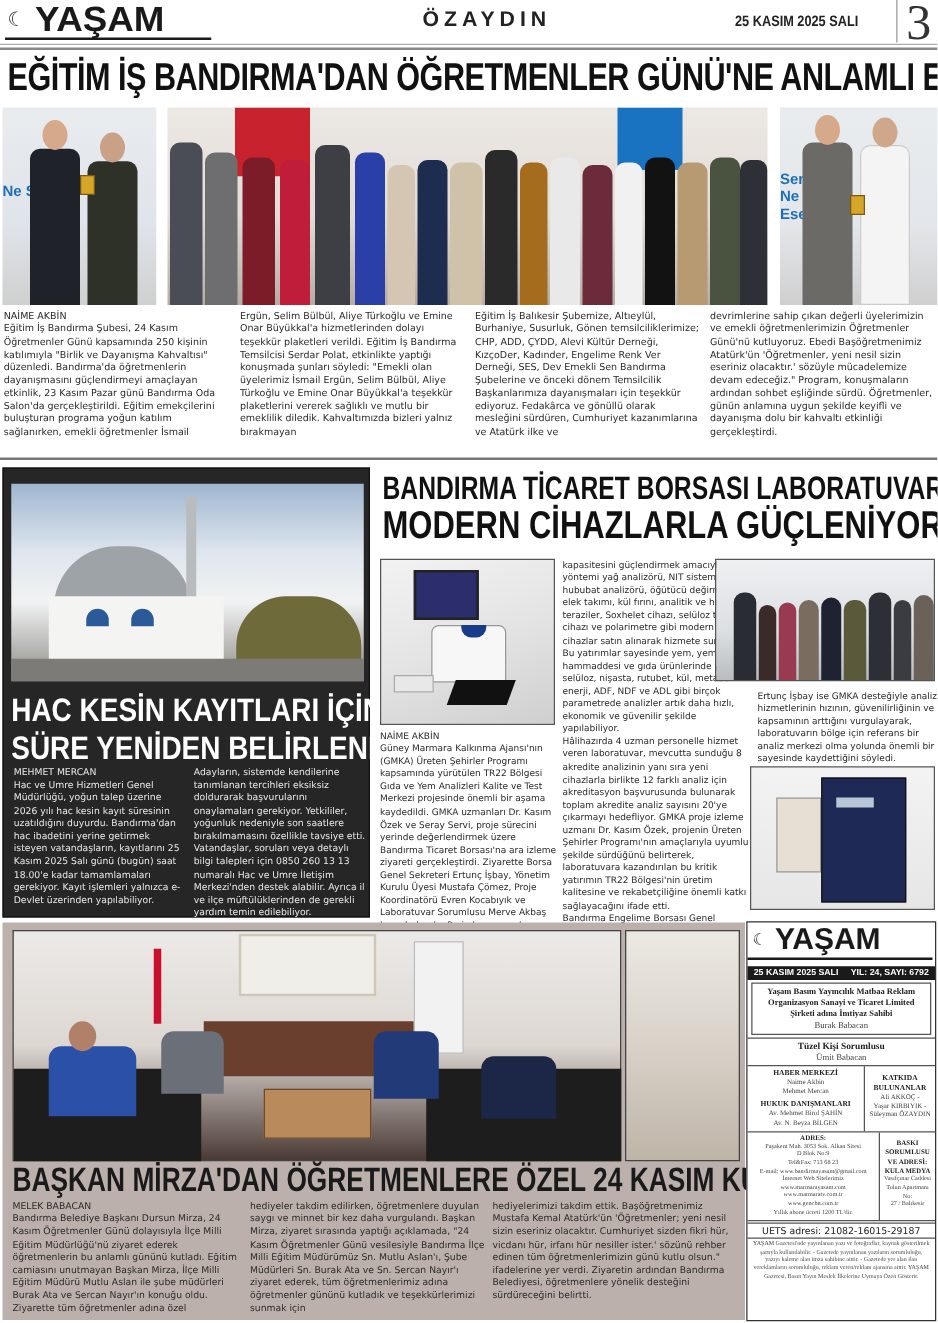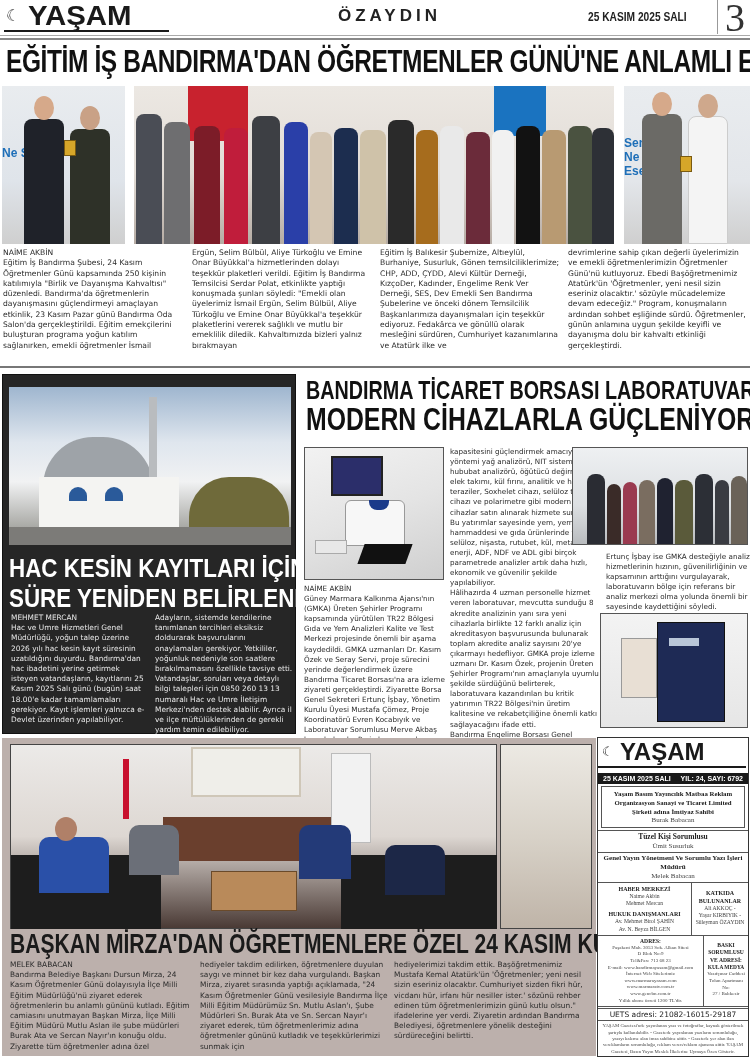--- a/index.html
+++ b/index.html
@@ -218,25 +218,21 @@
   <div class="bar">
     <span>25 KASIM 2025 SALI</span>
     <span>YIL: 24, SAYI: 6792</span>
   </div>
   <div class="blk">
     <div class="b" style="font-size:6.8px;line-height:9px">Yaşam Basım Yayıncılık Matbaa Reklam Organizasyon Sanayi ve Ticaret Limited Şirketi adına İmtiyaz Sahibi</div>
     <div class="n">Burak Babacan</div>
   </div>
   <div style="border-top:1px solid #555;padding:1px 0">
     <div class="b">Tüzel Kişi Sorumlusu</div>
-    <div class="n">Ümit Susurluk</div>
-  </div>
-  <div style="border-top:1px solid #555;padding:1px 4px">
-    <div class="b" style="font-size:7px;line-height:9px">Genel Yayın Yönetmeni Ve Sorumlu Yazı İşleri Müdürü</div>
-    <div class="n">Melek Babacan</div>
+    <div class="n">Ümit Babacan</div>
   </div>
   <div class="row">
     <div class="col" style="width:94px;border-right:1px solid #555">
       <div class="b" style="font-size:6px;line-height:8px">HABER MERKEZİ</div>
       <div class="s">Naime Akbin</div>
       <div class="s">Mehmet Mercan</div>
       <div class="b" style="font-size:6px;line-height:8px;margin-top:3px">HUKUK DANIŞMANLARI</div>
       <div class="s">Av. Mehmet Birol ŞAHİN</div>
       <div class="s">Av. N. Beyza BİLGEN</div>
     </div>

